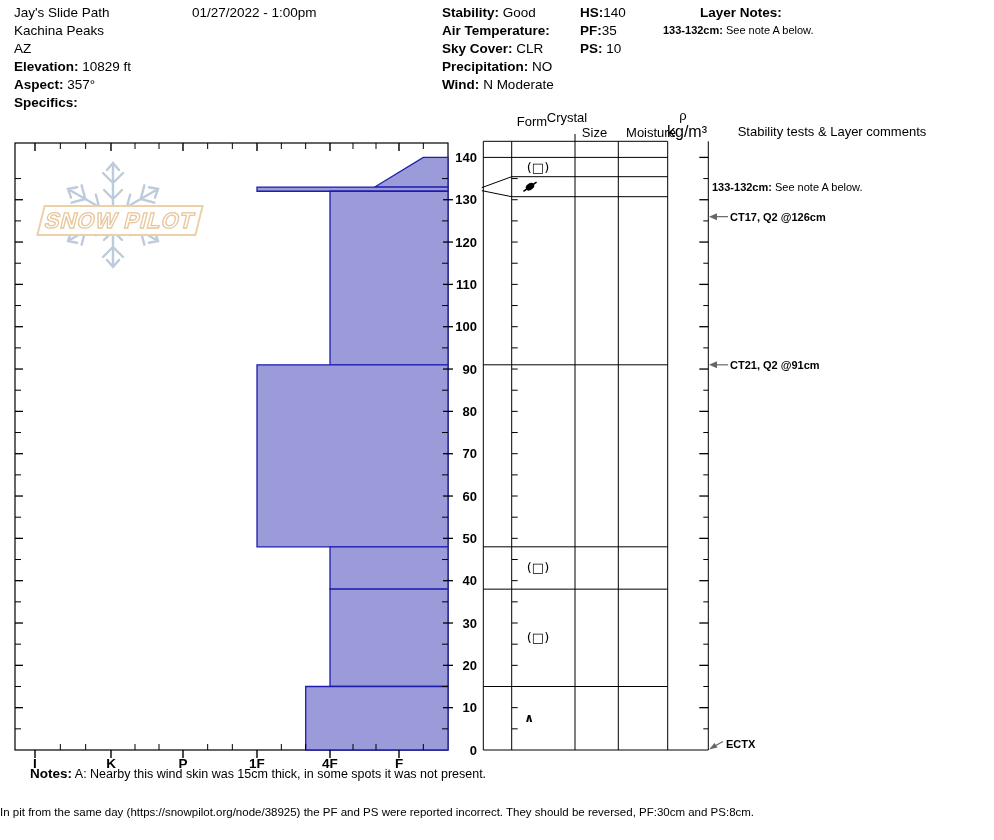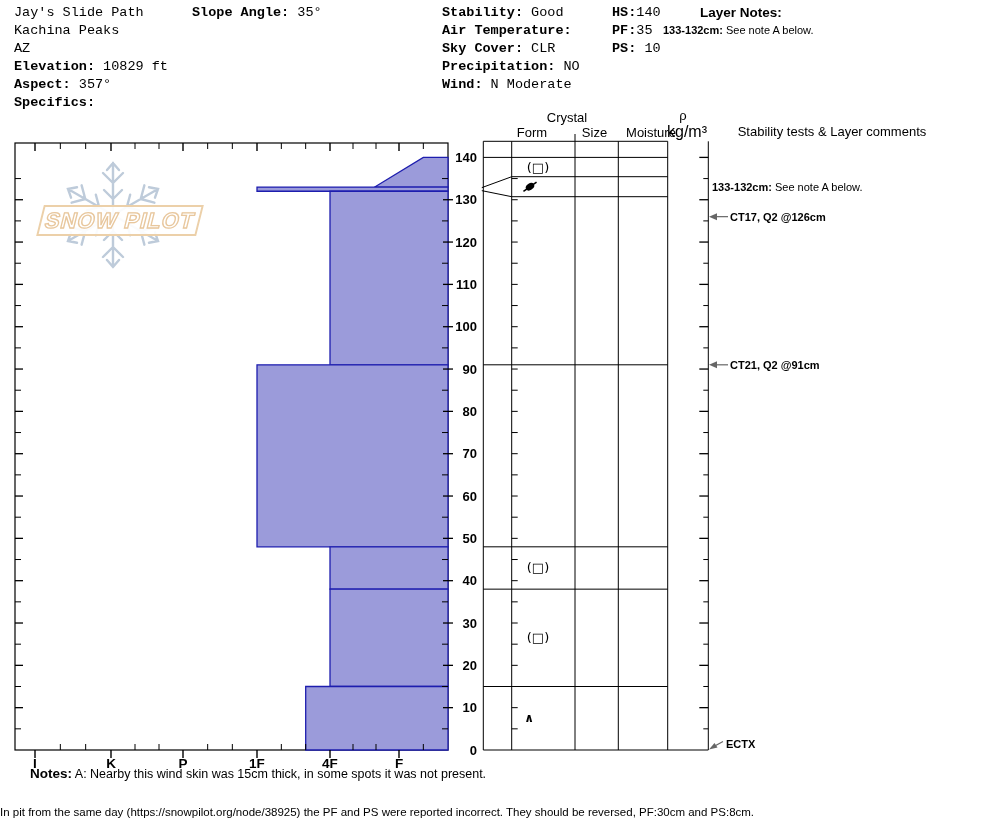--- a/index.html
+++ b/index.html
@@ -1,20 +1,20 @@
 <!DOCTYPE html>
 <html><head>
 <meta charset="utf-8">
 <style>
   html,body{margin:0;padding:0;background:#fff;}
   body{width:994px;height:840px;position:relative;overflow:hidden;
        font-family:"Liberation Sans",sans-serif;color:#000;}
   .abs{position:absolute;}
   .hcol{position:absolute;top:5px;}
-  .hline{height:18px;font-size:13.5px;white-space:nowrap;font-family:Liberation Mono, monospace;}
+  .hline{height:18px;font-size:13.5px;white-space:nowrap;}
   .hb{font-weight:bold;}
   .small-note{font-size:11px;}
   .thead{position:absolute;font-weight:normal;font-size:13px;text-align:center;white-space:nowrap;}
   #chart-svg{position:absolute;left:0;top:0;}
   
   .logo{position:absolute;left:40px;top:150px;width:240px;height:140px;pointer-events:none;}
   .logo .band{position:absolute;left:0px;top:55px;width:156px;height:27px;
       border:2px solid #ecd0a9;background:rgba(255,255,255,0.92);
       transform:skewX(-14deg);display:flex;align-items:center;justify-content:center;}
   .logo .band span{font-size:22px;font-weight:bold;letter-spacing:1px;color:#fff;
@@ -29,32 +29,32 @@
 <div class="hcol" style="left:14px">
   <div class="hline"><span class="hb"></span><span>Jay's Slide Path</span></div>
   <div class="hline"><span class="hb"></span><span>Kachina Peaks</span></div>
   <div class="hline"><span class="hb"></span><span>AZ</span></div>
   <div class="hline"><span class="hb">Elevation:</span><span> 10829 ft</span></div>
   <div class="hline"><span class="hb">Aspect:</span><span> 357°</span></div>
   <div class="hline"><span class="hb">Specifics:</span><span></span></div>
 </div>
 
 <div class="hcol" style="left:192px">
-  <div class="hline"><span class="hb">Slope Angle:</span><span> 35°</span></div>
+  <div class="hline"><span class="hb"></span><span>01/27/2022 - 1:00pm</span></div>
 </div>
 
 <div class="hcol" style="left:442px">
   <div class="hline"><span class="hb">Stability:</span><span> Good</span></div>
   <div class="hline"><span class="hb">Air Temperature:</span><span></span></div>
   <div class="hline"><span class="hb">Sky Cover:</span><span> CLR</span></div>
   <div class="hline"><span class="hb">Precipitation:</span><span> NO</span></div>
   <div class="hline"><span class="hb">Wind:</span><span>  N Moderate</span></div>
 </div>
 
-<div class="hcol" style="left:612px">
+<div class="hcol" style="left:580px">
   <div class="hline"><span class="hb">HS:</span><span>140</span></div>
   <div class="hline"><span class="hb">PF:</span><span>35</span></div>
   <div class="hline"><span class="hb">PS:</span><span> 10</span></div>
 </div>
 
 <div class="abs" style="left:700px;top:5px;height:18px;font-size:13.5px;font-weight:bold;white-space:nowrap">Layer Notes:</div>
 <div class="abs small-note" style="left:663px;top:24px;white-space:nowrap">
   <span class="hb">133-132cm:</span><span> See note A below.</span>
 </div>
 
@@ -300,21 +300,21 @@
       <line x1="716" y1="364.81" x2="728" y2="364.81" stroke="#666666" stroke-width="1.2"></line>
       <polygon points="709,364.81 717,361.31 717,368.31" fill="#666666"></polygon>
       <text x="730" y="368.81" font-size="11" font-family="&quot;Liberation Sans&quot;,sans-serif" font-weight="bold" text-anchor="start" fill="#000">CT21, Q2 @91cm</text>
       <line x1="723" y1="741.5" x2="712" y2="747.5" stroke="#666666" stroke-width="1.2"></line>
       <polygon points="709,749.5 717.5,747.5 714.5,743" fill="#666666"></polygon>
       <text x="726" y="747.5" font-size="11" font-family="&quot;Liberation Sans&quot;,sans-serif" font-weight="bold" text-anchor="start" fill="#000">ECTX</text>
     </g>
 </svg>
 
 <div class="thead" style="left:537px;top:110px;width:60px">Crystal</div>
-<div class="thead" style="left:510px;top:125px;width:44px">Form</div>
+<div class="thead" style="left:510px;top:114px;width:44px">Form</div>
 <div class="thead" style="left:573px;top:125px;width:43px">Size</div>
 <div class="thead" style="left:616px;top:125px;width:70px">Moisture</div>
 <div class="thead" style="left:668px;top:108px;width:30px">ρ</div>
 <div class="thead" style="left:666px;top:123px;width:42px;font-size:16px">kg/m³</div>
 <div class="thead" style="left:712px;top:124px;width:240px">Stability tests &amp; Layer comments</div>
 
 <div class="notes-line">
   <span class="hb">Notes:</span>
   <span>A: Nearby this wind skin was 15cm thick, in some spots it was not present.</span>
 </div>

